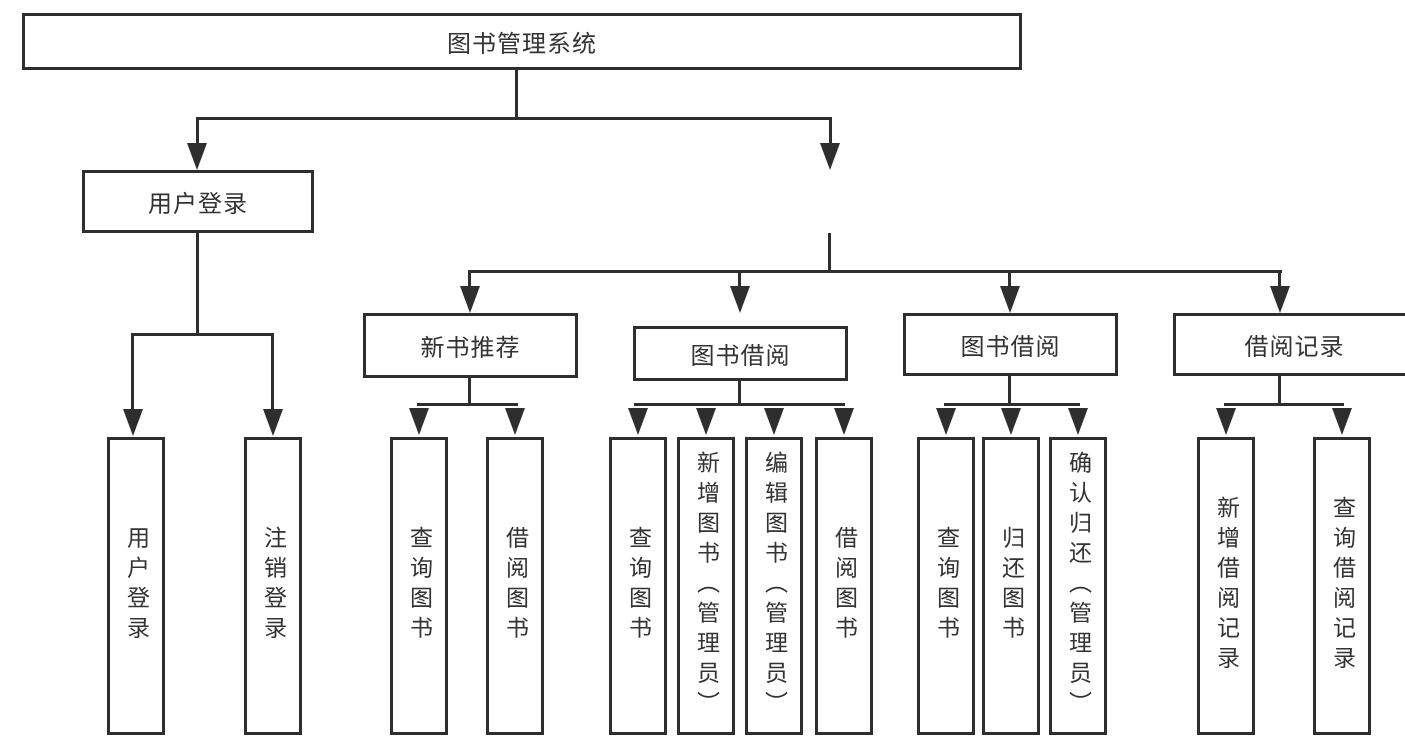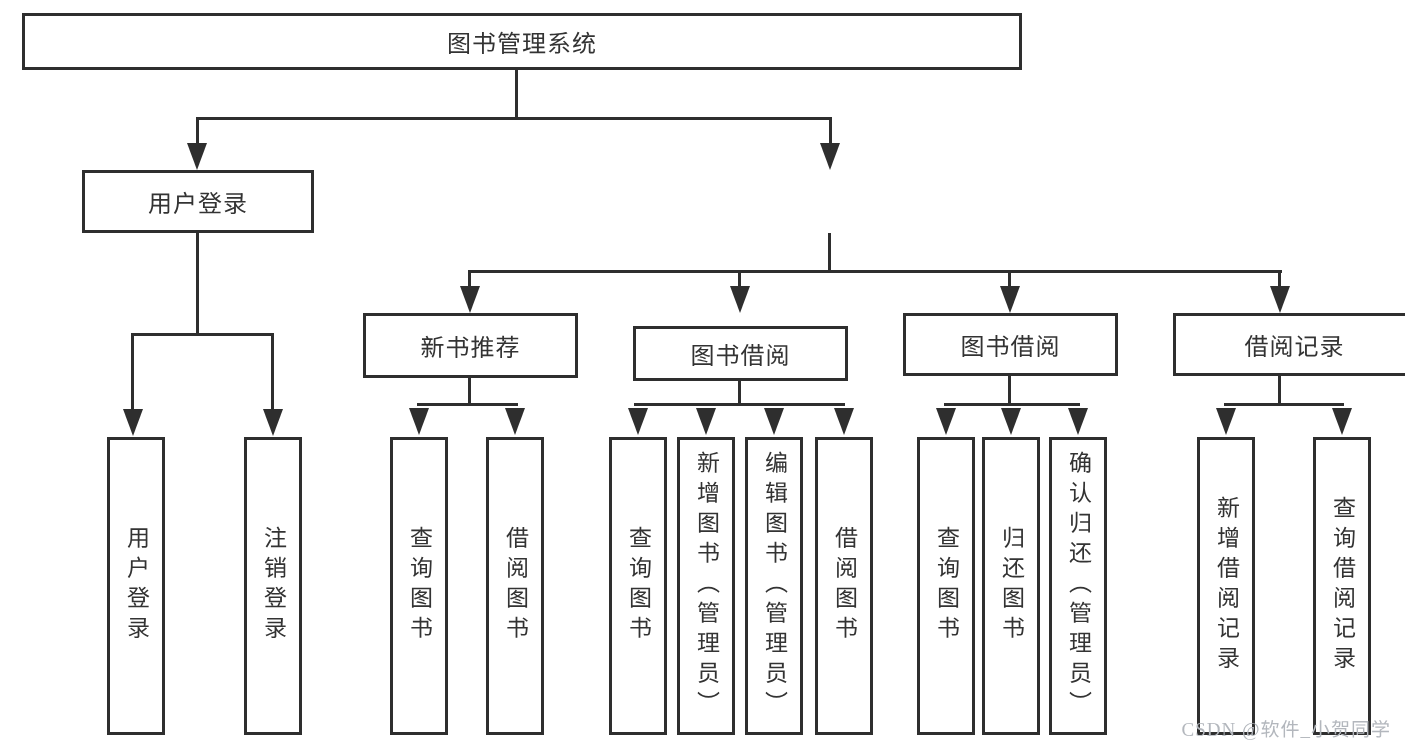--- a/index.html
+++ b/index.html
@@ -177,15 +177,14 @@
     <span class="vlabel">确认归还（管理员）</span>
   </div>
 
   <div class="box vbox" style="left:1197px">
     <span class="vlabel">新增借阅记录</span>
   </div>
   <div class="box vbox" style="left:1313px">
     <span class="vlabel">查询借阅记录</span>
   </div>
 
-  <div class="watermark">CSDN @软件_小贺同学</div>
 
 </div>
 
 </body></html>

